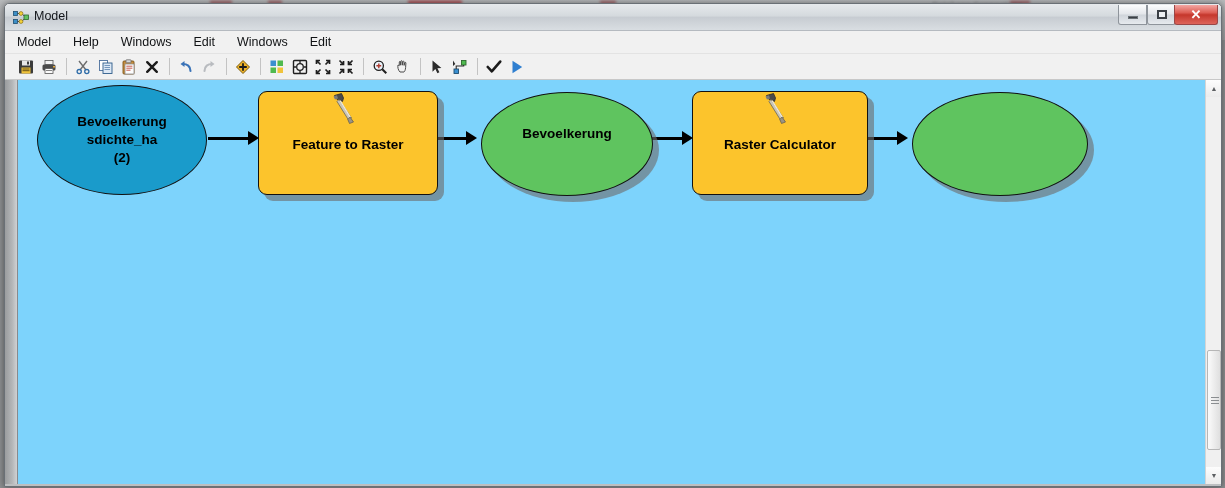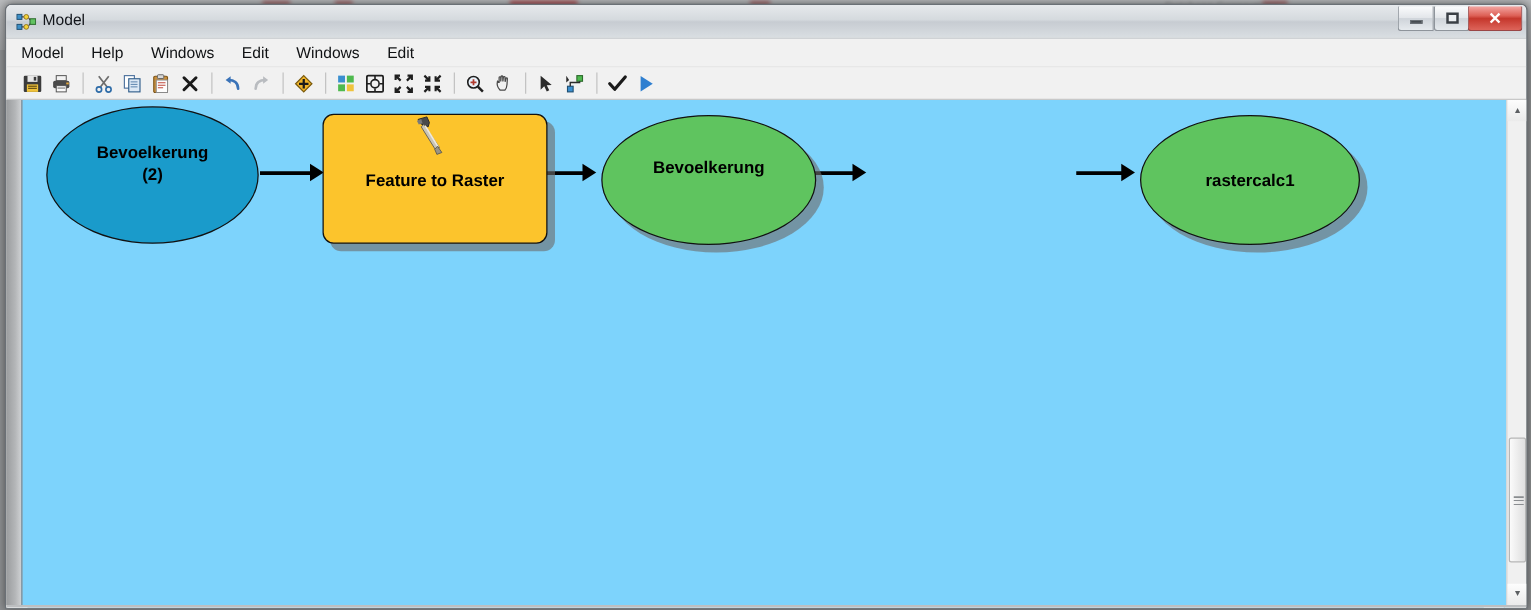--- a/index.html
+++ b/index.html
@@ -487,20 +487,21 @@
       <div class="connector" style="left:624px;top:57px;width:42px;"></div>
       <div class="arrowhead" style="left:664px;top:51px;"></div>
 
       <div class="connector" style="left:843px;top:57px;width:38px;"></div>
       <div class="arrowhead" style="left:879px;top:51px;"></div>
 
       <div class="node" style="left:19px;top:0px;width:176px;height:120px;">
         <div class="ellipse-body" style="left:0;top:5px;width:170px;height:110px;background:#1a9bcb;"></div>
         <div class="node-label" style="top:33px;width:170px;">
           <div>Bevoelkerung</div>
+          <div>sdichte_ha</div>
           <div>(2)</div>
         </div>
       </div>
 
       <div class="node" style="left:232px;top:0px;width:196px;height:128px;">
         <div class="rect-shadow" style="left:14px;top:17px;width:180px;height:104px;"></div>
         <div class="rect-body" style="left:8px;top:11px;width:180px;height:104px;background:#fcc42c;"></div>
         <svg class="tool-icon" style="left:79px;top:12px;" width="30" height="34" viewBox="0 0 30 34">
           <path d="M5.5 3.5 L12.5 1.5 L14.5 6 L13.5 9.5 L7.5 7 Z" fill="#4a4a4a" stroke="#2b2b2b" stroke-width="0.8"></path>
           <path d="M4.5 4.5 L8 3.2 L9 6.5 L6 7.6 Z" fill="#7a7a7a"></path>
@@ -514,27 +515,38 @@
       </div>
 
       <div class="node" style="left:451px;top:0px;width:196px;height:128px;">
         <div class="ellipse-shadow" style="left:18px;top:18px;width:172px;height:104px;"></div>
         <div class="ellipse-body" style="left:12px;top:12px;width:172px;height:104px;background:#5fc45f;"></div>
         <div class="node-label" style="top:45px;left:12px;width:172px;">
           <div>Bevoelkerung</div>
         </div>
       </div>
 
+      <div class="node" style="left:666px;top:0px;width:196px;height:128px;">
+        <div class="rect-shadow" style="left:14px;top:17px;width:176px;height:104px;"></div>
+        <div class="rect-body" style="left:8px;top:11px;width:176px;height:104px;background:#fcc42c;"></div>
+        <svg class="tool-icon" style="left:77px;top:12px;" width="30" height="34" viewBox="0 0 30 34">
+          <path d="M5.5 3.5 L12.5 1.5 L14.5 6 L13.5 9.5 L7.5 7 Z" fill="#4a4a4a" stroke="#2b2b2b" stroke-width="0.8"></path>
+          <path d="M4.5 4.5 L8 3.2 L9 6.5 L6 7.6 Z" fill="#7a7a7a"></path>
+          <path d="M10 7.5 L22.5 26 L19.5 28 L8 9.5 Z" fill="#c9c5b8" stroke="#6b6657" stroke-width="0.8"></path>
+          <path d="M11 8.5 L21.5 25.5" stroke="#efeade" stroke-width="1.4"></path>
+          <path d="M21 25 L24.5 30 L20.5 31.5 L18.8 27.5 Z" fill="#9a9486" stroke="#5d584a" stroke-width="0.7"></path>
+        </svg>
+        <div class="node-label" style="top:56px;width:176px;left:8px;right:auto;">
+          <div>Raster Calculator</div>
+        </div>
+      </div>
 
       <div class="node" style="left:882px;top:0px;width:200px;height:128px;">
         <div class="ellipse-shadow" style="left:18px;top:18px;width:176px;height:104px;"></div>
         <div class="ellipse-body" style="left:12px;top:12px;width:176px;height:104px;background:#5fc45f;"></div>
-        <div class="node-label" style="top:56px;left:12px;width:176px;">
-          <div>rastercalc1</div>
-        </div>
       </div>
 
     </div>
 
     <div id="vscroll">
       <div class="sb-arrow" id="vsb-up">▲</div>
       <div id="vsb-thumb">
         <div id="vsb-grip"></div>
       </div>
       <div class="sb-arrow" id="vsb-down">▼</div>

